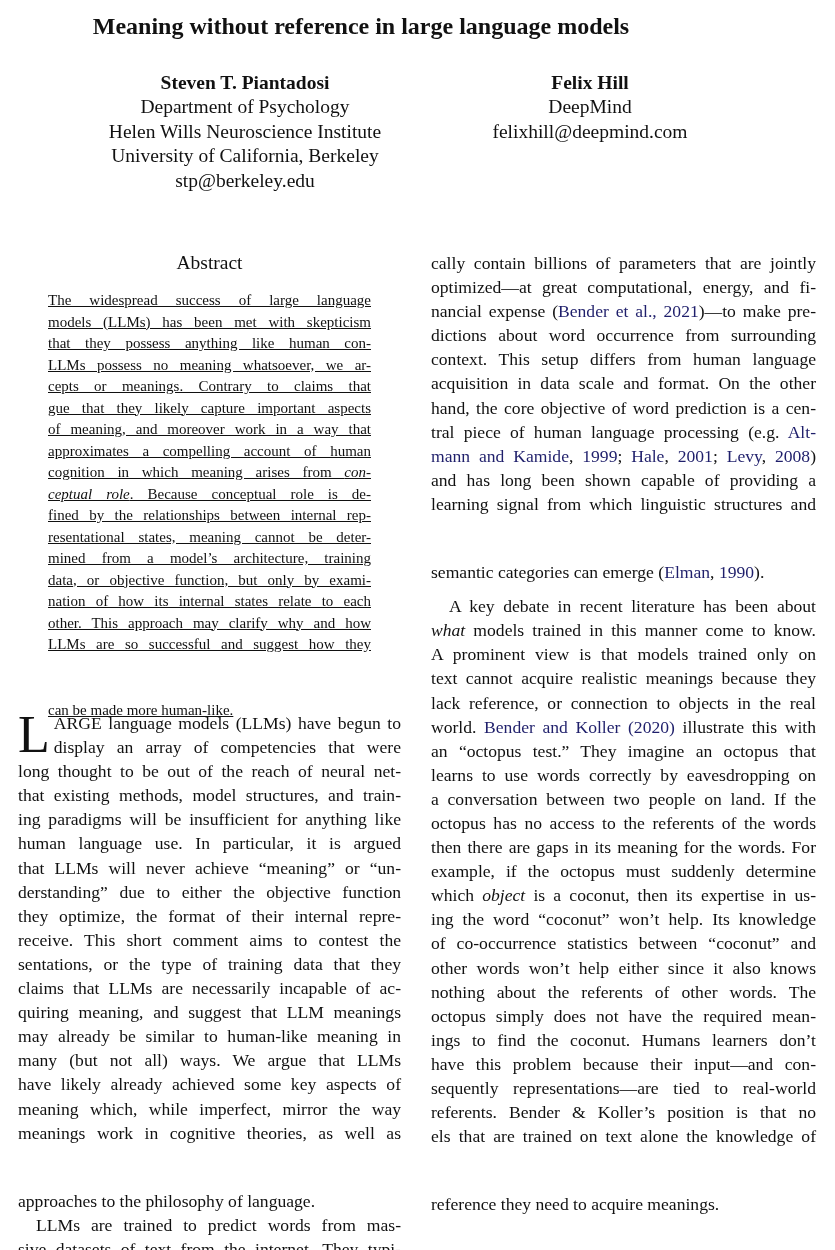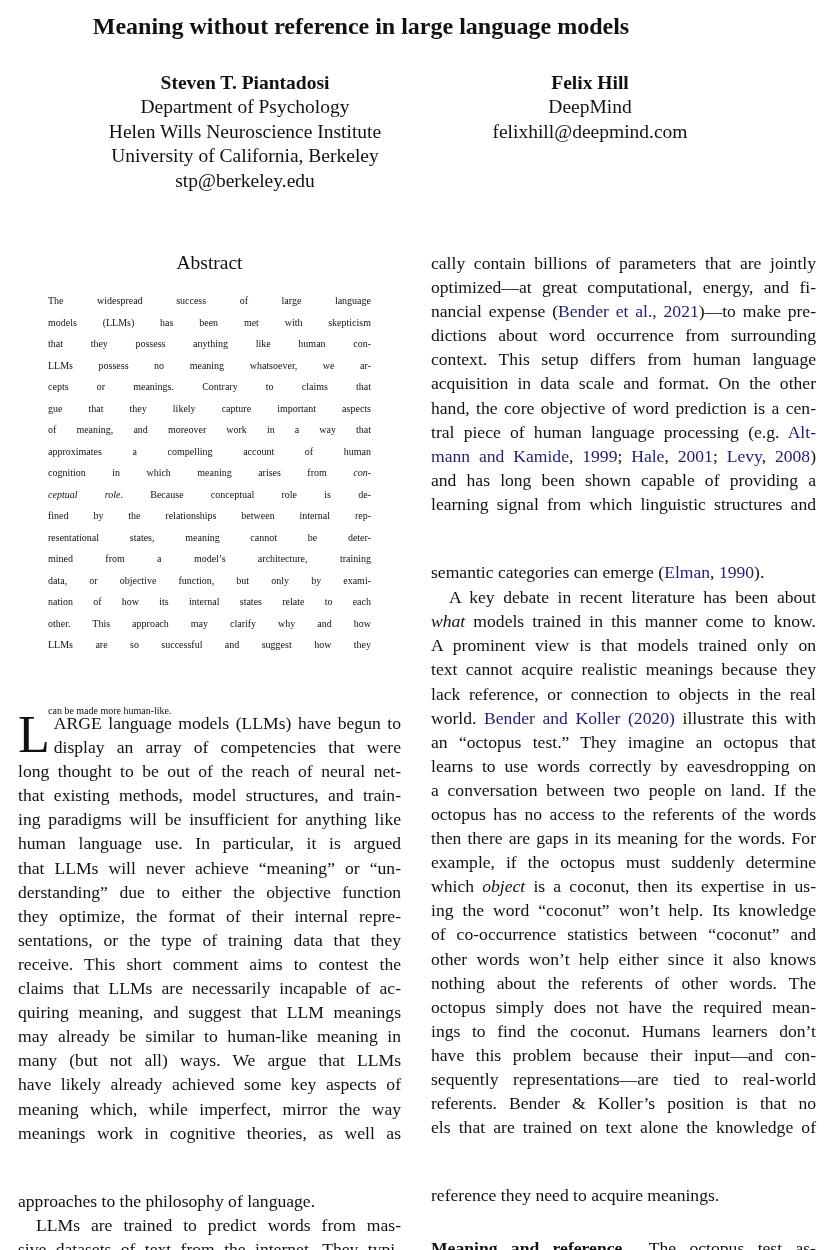--- a/index.html
+++ b/index.html
@@ -12,21 +12,21 @@
     font-weight: bold; font-size: 24px; line-height: 32px;
   }
   .author-block { position: absolute; top: 71px; text-align: center; font-size: 19.5px; line-height: 24.4px; }
   .author-block .name { font-weight: bold; }
   .author-left { left: 70px; width: 350px; text-align: center; }
   .author-right { left: 440px; width: 300px; }
   .col { position: absolute; font-size: 17.6px; line-height: 24.1px; text-align: justify; }
   .line { display: block; white-space: nowrap; text-align-last: justify; text-align: justify; }
   .line.last { text-align-last: left; margin-top: 44px; }
   .abs-title { position: absolute; top: 250px; left: 48px; width: 323px; text-align: center; font-weight: normal; font-size: 19.5px; line-height: 26px; }
-  .abstract { position: absolute; top: 290px; left: 48px; width: 323px; font-size: 10px; line-height: 21.5px; }
+  .abstract { position: absolute; top: 290px; left: 48px; width: 323px; font-size: 15px; line-height: 21.5px; text-decoration: underline; }
   .left-body { top: 711px; left: 18px; width: 383px; }
   .right-body { top: 251px; left: 431px; width: 385px; }
   .cite { color: #1f1f6b; }
   .dropcap { float: left; font-size: 52px; line-height: 40px; margin-top: 4px; margin-right: 4px; height: 42px; }
   .smallcaps { font-variant: small-caps; }
   .indent { padding-left: 18px; }
   .gap { height: 29px; }
   .bold { font-weight: bold; }
 </style>
 </head>
@@ -75,22 +75,22 @@
   <span class="dropcap">L</span>
   <span class="line"><span class="smallcaps">ARGE</span><span> language models (LLMs) have begun to</span></span>
   <span class="line">display an array of competencies that were</span>
   <span class="line">long thought to be out of the reach of neural net-</span>
   <span class="line">that existing methods, model structures, and train-</span>
   <span class="line">ing paradigms will be insufficient for anything like</span>
   <span class="line">human language use.  In particular, it is argued</span>
   <span class="line">that LLMs will never achieve “meaning” or “un-</span>
   <span class="line">derstanding” due to either the objective function</span>
   <span class="line">they optimize, the format of their internal repre-</span>
+  <span class="line">receive.  This short comment aims to contest the</span>
   <span class="line">sentations, or the type of training data that they</span>
-  <span class="line">receive.  This short comment aims to contest the</span>
   <span class="line">claims that LLMs are necessarily incapable of ac-</span>
   <span class="line">quiring meaning, and suggest that LLM meanings</span>
   <span class="line">may already be similar to human-like meaning in</span>
   <span class="line">many (but not all) ways.  We argue that LLMs</span>
   <span class="line">have likely already achieved some key aspects of</span>
   <span class="line">meaning which, while imperfect, mirror the way</span>
   <span class="line">meanings work in cognitive theories, as well as</span>
   <span class="line last">approaches to the philosophy of language.</span>
   <span class="line indent">LLMs are trained to predict words from mas-</span>
   <span class="line">sive datasets of text from the internet. They typi-</span>
@@ -103,21 +103,21 @@
   <span class="line">dictions about word occurrence from surrounding</span>
   <span class="line">context.  This setup differs from human language</span>
   <span class="line">acquisition in data scale and format. On the other</span>
   <span class="line">hand, the core objective of word prediction is a cen-</span>
   <span class="line"><span>tral piece of human language processing (e.g. </span><span class="cite">Alt-</span></span>
   <span class="line"><span class="cite">mann and Kamide</span><span>, </span><span class="cite">1999</span><span>; </span><span class="cite">Hale</span><span>, </span><span class="cite">2001</span><span>; </span><span class="cite">Levy</span><span>, </span><span class="cite">2008</span><span>)</span></span>
   <span class="line">and has long been shown capable of providing a</span>
   <span class="line">learning signal from which linguistic structures and</span>
   <span class="line last"><span>semantic categories can emerge (</span><span class="cite">Elman</span><span>, </span><span class="cite">1990</span><span>).</span></span>
 
-  <span class="line indent" style="margin-top:1px;">A key debate in recent literature has been about</span>
+  <span class="line indent" style="margin-top:10px;">A key debate in recent literature has been about</span>
   <span class="line"><i>what</i><span> models trained in this manner come to know.</span></span>
   <span class="line">A prominent view is that models trained only on</span>
   <span class="line">text cannot acquire realistic meanings because they</span>
   <span class="line">lack reference, or connection to objects in the real</span>
   <span class="line"><span>world. </span><span class="cite">Bender and Koller</span><span class="cite"> (2020)</span><span> illustrate this with</span></span>
   <span class="line">an “octopus test.”  They imagine an octopus that</span>
   <span class="line">learns to use words correctly by eavesdropping on</span>
   <span class="line">a conversation between two people on land. If the</span>
   <span class="line">octopus has no access to the referents of the words</span>
   <span class="line">then there are gaps in its meaning for the words. For</span>

